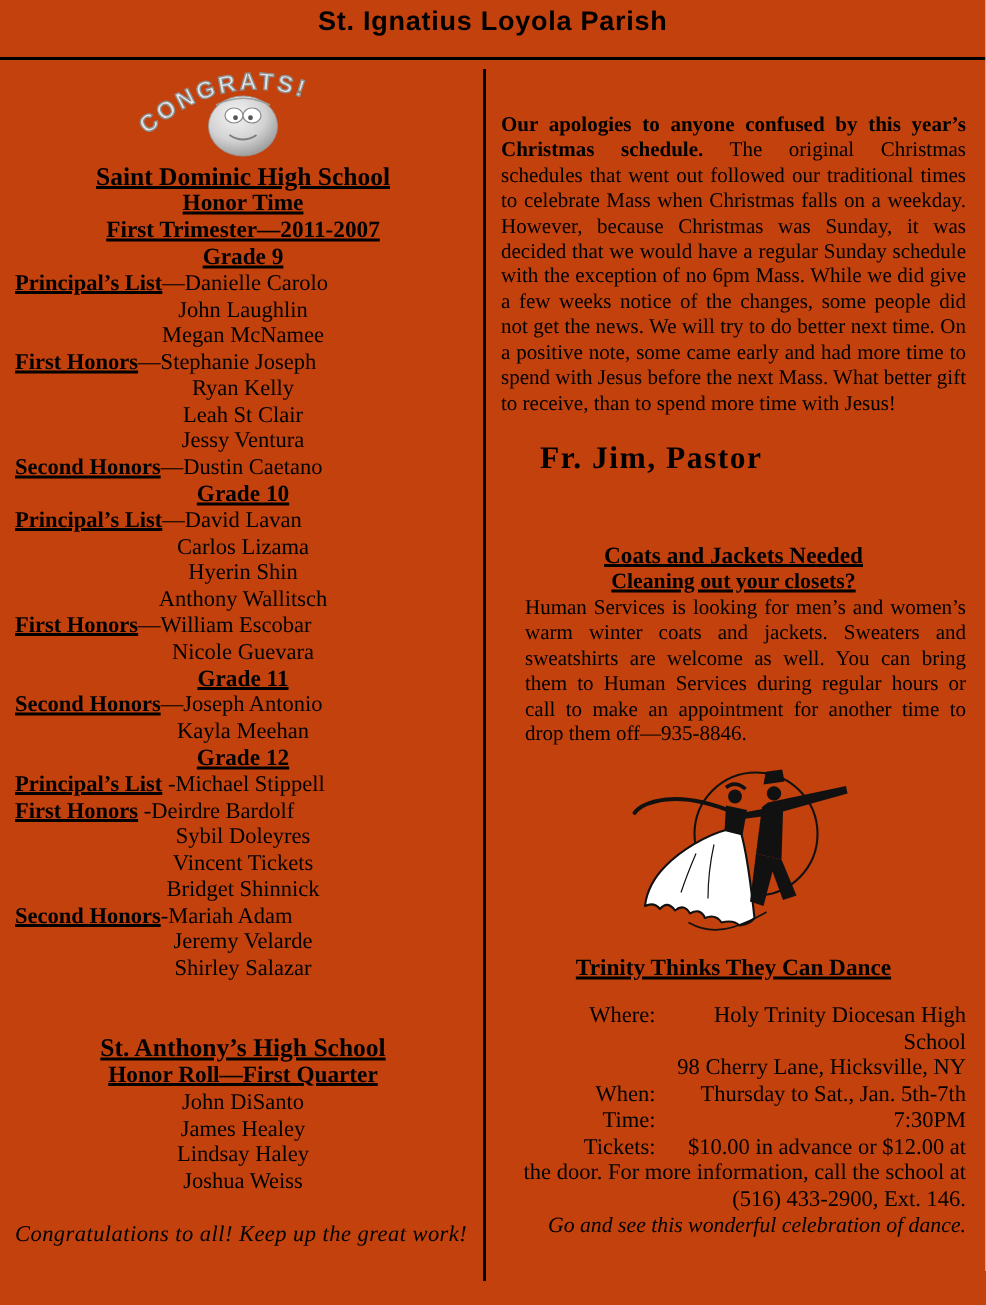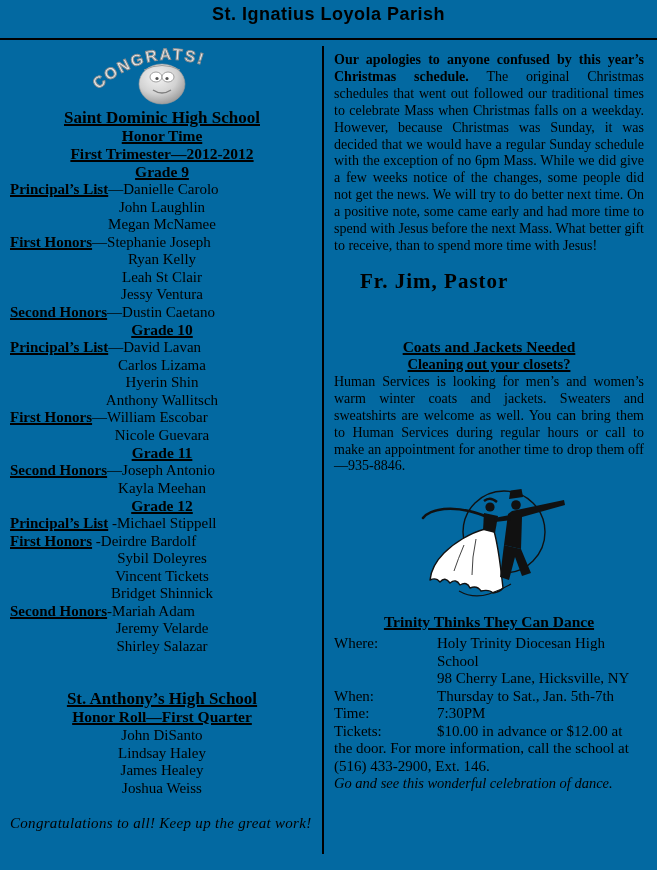--- a/index.html
+++ b/index.html
@@ -1,36 +1,36 @@
 <!DOCTYPE html>
 <html><head>
 <meta charset="utf-8">
 <style>
   * { box-sizing: border-box; margin: 0; padding: 0; }
   html,body { background:#f3f3f3; }
   .page {
     position: relative;
     width: 657px; height: 870px;
-    background: #0369a1;
+    background: #c2410c;
     color: #000;
     font-family: "Liberation Serif", "DejaVu Serif", serif;
     overflow: hidden;
   }
   .masthead {
     position: absolute; top: 4px; left: 0; width: 100%;
     text-align: center;
     font-family: "Liberation Sans", "DejaVu Sans", sans-serif;
     font-weight: bold; font-size: 18px; letter-spacing: .5px;
   }
   .rule { position: absolute; top: 38px; left: 0; width: 657px; height: 2px; background: #000; }
   .divider { position: absolute; top: 46px; left: 322px; width: 2px; height: 808px; background: #000; }
 
   .col { position: absolute; }
   .col.left  { top: 44px; left: 10px;  width: 304px; }
-  .col.right { top: 52px; left: 334px; width: 310px; }
+  .col.right { top: 76px; left: 334px; width: 310px; }
 
   .u  { text-decoration: underline; text-decoration-thickness: 2px; }
   .h1 { font-weight: bold; font-size: 17px; text-align: center; line-height: 19px; }
   .h2 { font-weight: bold; font-size: 15.5px; text-align: center; line-height: 18px; }
 
   .congrats-svg { display: block; margin: 0 auto 2px auto; }
 
   .entry { font-size: 15px; line-height: 17.5px; }
   .entry.plain { text-align: center; }
   .lbl { font-weight: bold; text-decoration: underline; text-decoration-thickness: 2px; }
@@ -43,28 +43,28 @@
     font-style: italic; font-size: 15px; letter-spacing: .3px;
   }
 
   .para { font-size: 14px; line-height: 16.9px; text-align: justify; }
   .signature {
     margin: 14px 0 0 26px;
     font-weight: bold; font-size: 21px; letter-spacing: 1px;
   }
 
   .coats { margin-top: 44px; }
-  .coats .para { margin-top: 1px; }
+  .coats .para { margin-top: 1px; margin-left: 16px; }
   .sect-title { font-weight: bold; font-size: 15.5px; text-align: center; line-height: 18px; font-family: Liberation Serif, serif; }
   .sect-sub   { font-weight: bold; font-size: 14.5px; text-align: center; line-height: 17px; }
 
   .dancers-svg { display: block; margin: 12px auto 0 auto; }
 
   .dance { margin-top: 6px; }
-  .dance .details { margin-top: 4px; font-size: 15px; line-height: 17.5px; }
+  .dance .details { margin-top: 14px; font-size: 15px; line-height: 17.5px; text-align: right; }
   .drow { display: flex; }
   .dlabel { width: 103px; flex: 0 0 103px; }
   .dvalue { flex: 1; white-space: pre-line; }
   .dcont { font-size: 15px; line-height: 17.5px; }
   .ditalic { font-style: italic; font-size: 14.5px; line-height: 17.5px; }
 </style>
 </head>
 <body>
 
 <div class="page">
@@ -91,21 +91,21 @@
       <path d="M72,26 Q90,17 108,26" fill="none" stroke="#9e9e9e" stroke-width="1"></path>
       <ellipse cx="84" cy="33" rx="6" ry="5" fill="#fff" stroke="#8a8a8a" stroke-width="0.8"></ellipse>
       <ellipse cx="96" cy="33" rx="6" ry="5" fill="#fff" stroke="#8a8a8a" stroke-width="0.8"></ellipse>
       <circle cx="85" cy="34.5" r="1.6" fill="#555"></circle>
       <circle cx="95" cy="34.5" r="1.6" fill="#555"></circle>
       <path d="M81,46 Q90,52 99,46" fill="none" stroke="#7d7d7d" stroke-width="1.3"></path>
     </svg>
 
     <div class="h1 u">Saint Dominic High School</div>
     <div class="h2 u">Honor Time</div>
-    <div class="h2 u">First Trimester—2012-2012</div>
+    <div class="h2 u">First Trimester—2011-2007</div>
 
     <div class="h2 u">Grade 9</div>
     <div class="entry labeled"><span class="lbl">Principal’s List</span><span>—</span><span>Danielle Carolo</span></div>
     <div class="entry plain">John Laughlin</div>
     <div class="entry plain">Megan McNamee</div>
     <div class="entry labeled"><span class="lbl">First Honors</span><span>—</span><span>Stephanie Joseph</span></div>
     <div class="entry plain">Ryan Kelly</div>
     <div class="entry plain">Leah St Clair</div>
     <div class="entry plain">Jessy Ventura</div>
     <div class="entry labeled"><span class="lbl">Second Honors</span><span>—</span><span>Dustin Caetano</span></div>
@@ -130,22 +130,22 @@
     <div class="entry plain">Bridget Shinnick</div>
     <div class="entry labeled"><span class="lbl">Second Honors</span><span>-</span><span>Mariah Adam</span></div>
     <div class="entry plain">Jeremy Velarde</div>
     <div class="entry plain">Shirley Salazar</div>
 
     <div class="anthony">
       <div class="h1 u">St. Anthony’s High School</div>
       <div class="h2 u">Honor Roll—First Quarter</div>
       <div class="names">
         <div class="entry plain">John DiSanto</div>
+        <div class="entry plain">James Healey</div>
         <div class="entry plain">Lindsay Haley</div>
-        <div class="entry plain">James Healey</div>
         <div class="entry plain">Joshua Weiss</div>
       </div>
     </div>
 
     <div class="congrats-line">Congratulations to all! Keep up the great work!</div>
   </div>
 
   <div class="col right">
 
     <p class="para"><b>Our apologies to anyone confused by this year’s Christmas schedule.</b> <span>The original Christmas schedules that went out followed our traditional times to celebrate Mass when Christmas falls on a weekday.  However, because Christmas was Sunday, it was decided that we would have a regular Sunday schedule with the exception of no 6pm Mass.  While we did give a few weeks notice of the changes, some people did not get the news.  We will try to do better next time.  On a positive note, some came early and had more time to spend with Jesus before the next Mass.  What better gift to receive, than to spend more time with Jesus!</span></p>

